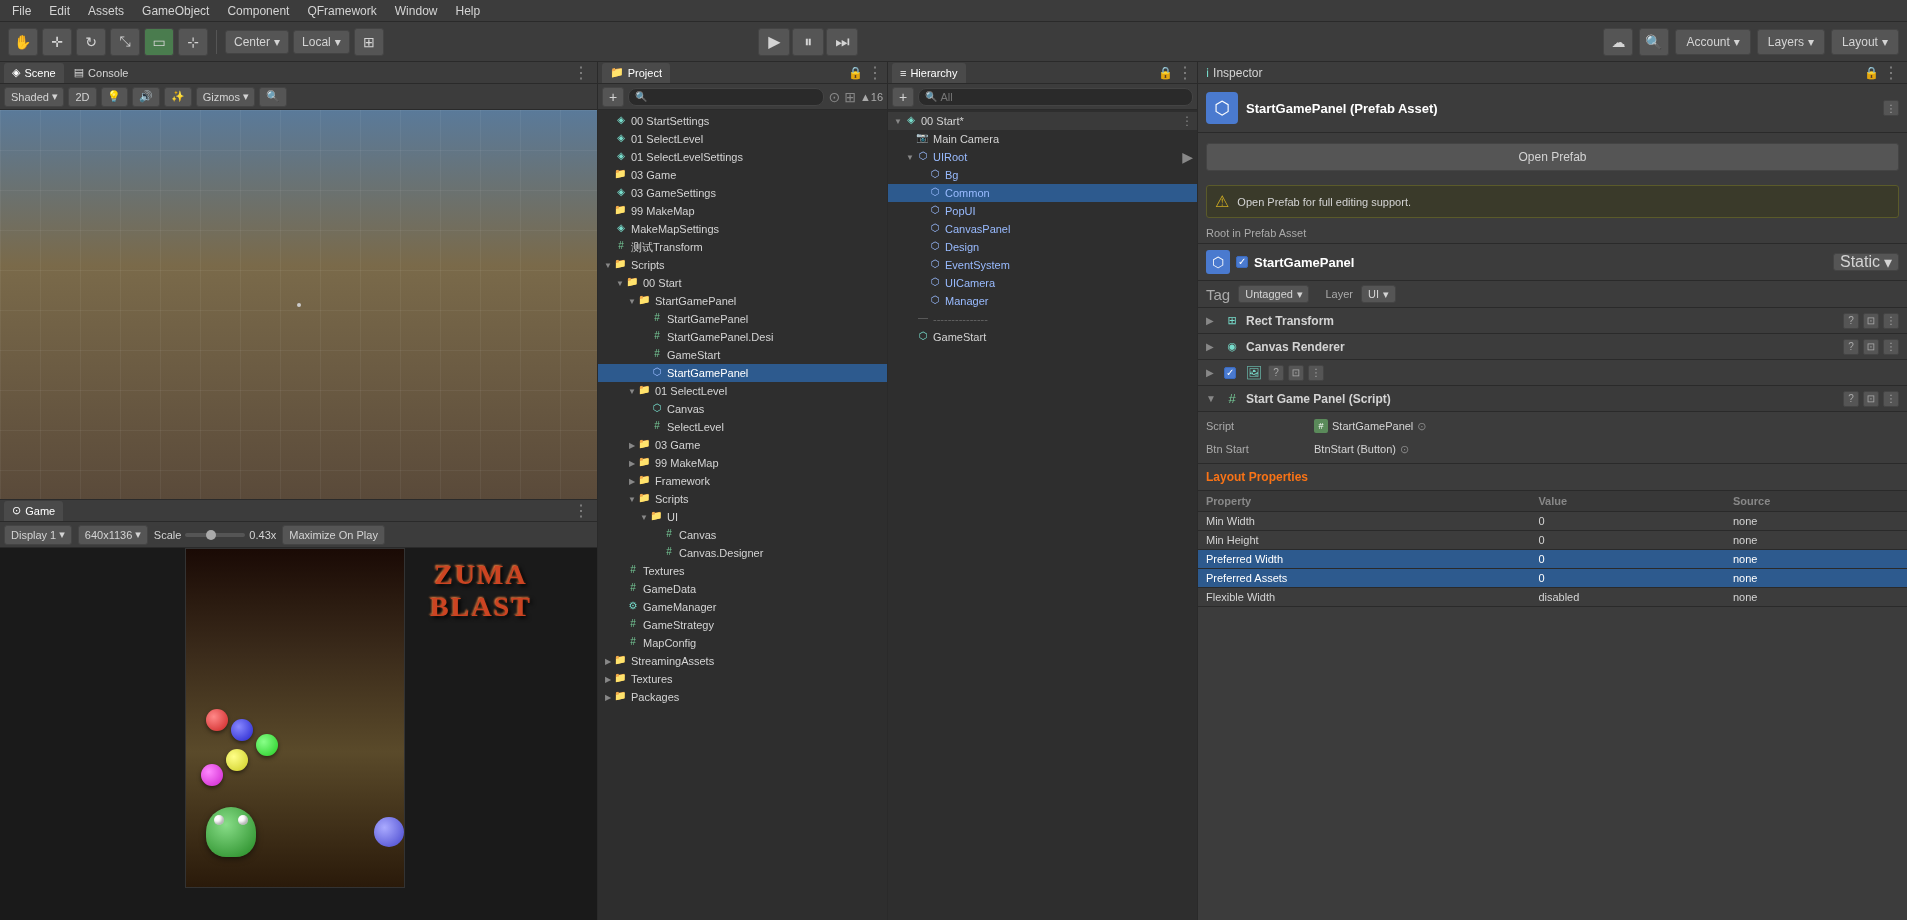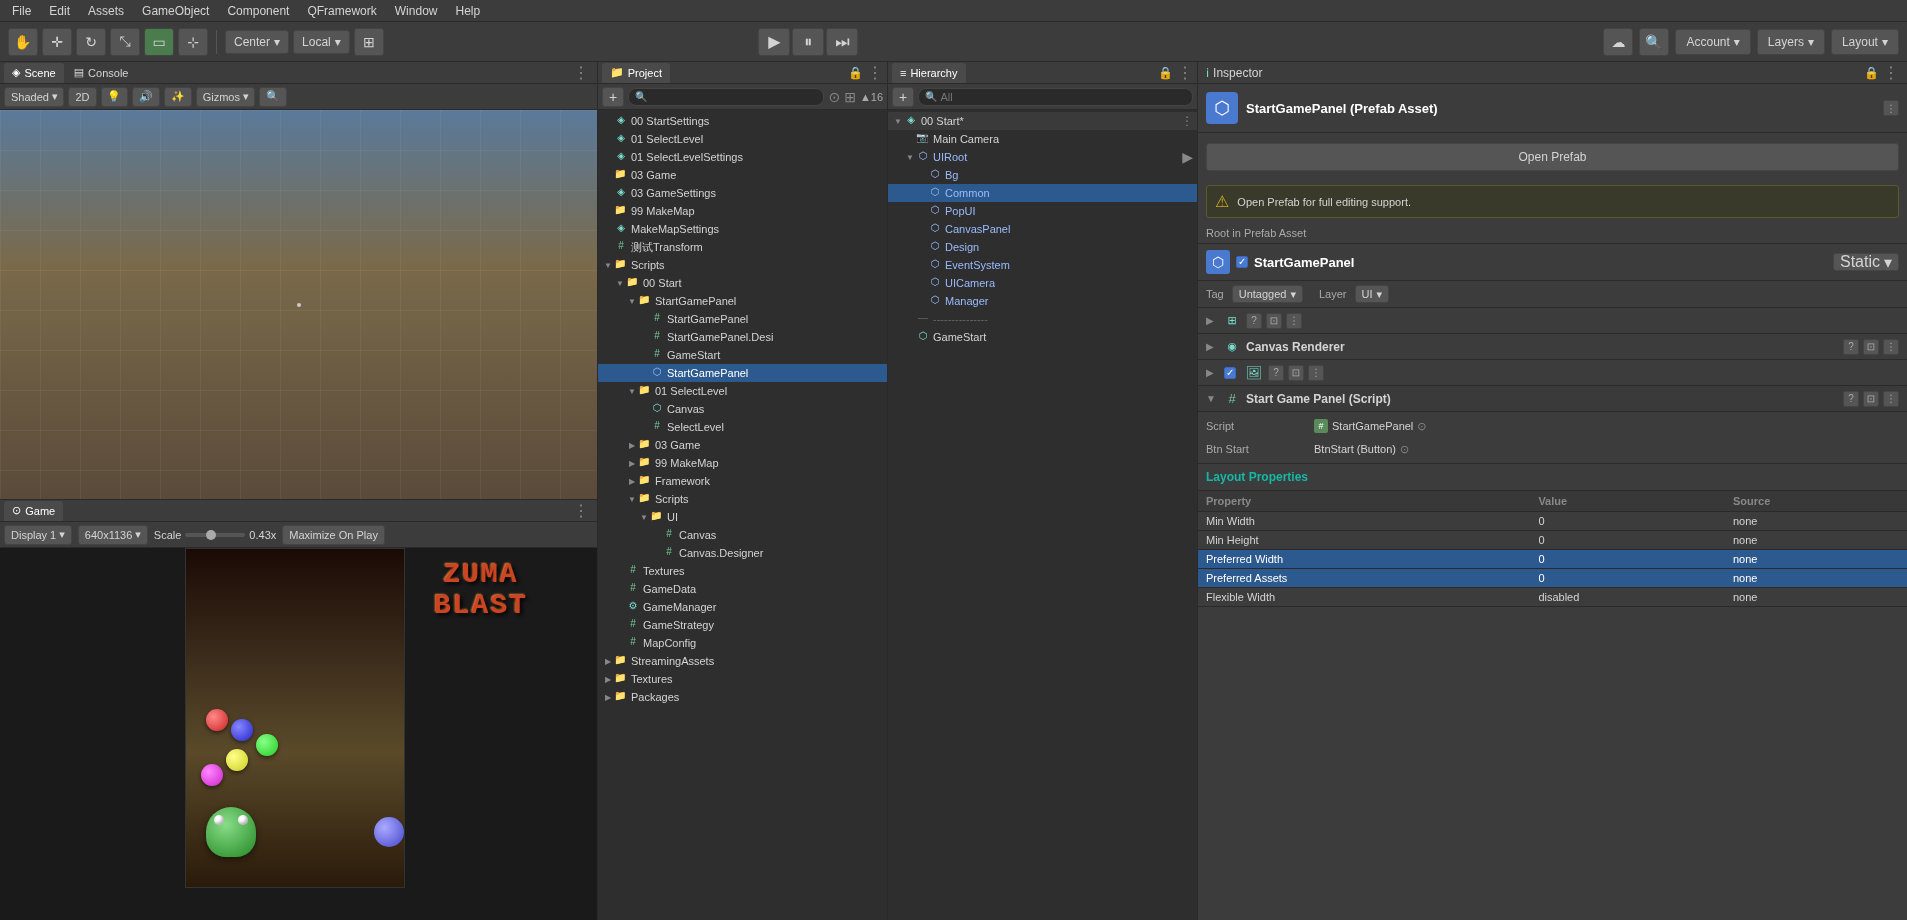--- a/index.html
+++ b/index.html
@@ -246,21 +246,21 @@
     .game-title {
       position: absolute;
       top: 10px;
       left: 195px;
       width: 200px;
       text-align: center;
       font-size: 28px;
       font-weight: bold;
       color: #cc4422;
       text-shadow: 2px 2px 4px #000, -1px -1px 2px #ff8844;
-      font-family: Liberation Mono, monospace;
+      font-family: Liberation Serif, serif;
       letter-spacing: 2px;
     }
 
     
     .middle-panels {
       display: flex;
       width: 600px;
       border-right: 1px solid #2a2a2a;
     }
     .project-panel {
@@ -557,21 +557,21 @@
       justify-content: center;
       font-size: 9px;
       color: #fff;
     }
 
     
     .layout-props-header {
       padding: 6px 8px;
       font-size: 12px;
       font-weight: bold;
-      color: #14b8a6;
+      color: #f97316;
       border-bottom: 1px solid #2a2a2a;
       background: #3c3c3c;
     }
     .layout-table {
       width: 100%;
       border-collapse: collapse;
       padding-left: 32px;
     }
     .layout-table th {
       text-align: left;
@@ -1134,35 +1134,36 @@
           <span class="checkbox-checked"></span>
           <span style="font-size:13px;font-weight:bold;color:#fff;">StartGamePanel</span>
         </div>
         <div class="static-dropdown">
           <span>Static</span>
           <span>▾</span>
         </div>
       </div>
 
       <div class="tag-layer-row">
-        <span style="font-size:11px;color:#aaa;">Tag</span>
+        <span style="font-size:15px;color:#aaa;">Tag</span>
         <div class="tag-dropdown">
           <span>Untagged</span>
           <span>▾</span>
         </div>
         <span style="font-size:11px;color:#aaa;margin-left:8px;">Layer</span>
         <div class="tag-dropdown">
           <span>UI</span>
           <span>▾</span>
         </div>
       </div>
 
       <div class="component-row">
         <span class="component-arrow">▶</span>
         <span class="component-icon" style="color:#7dc;">⊞</span>
+        <span class="component-name">Rect Transform</span>
         <div class="component-actions">
           <div class="component-action-btn">?</div>
           <div class="component-action-btn">⊡</div>
           <div class="component-action-btn">⋮</div>
         </div>
       </div>
 
       <div class="component-row">
         <span class="component-arrow">▶</span>
         <span class="component-icon" style="color:#7dc;">◉</span>

